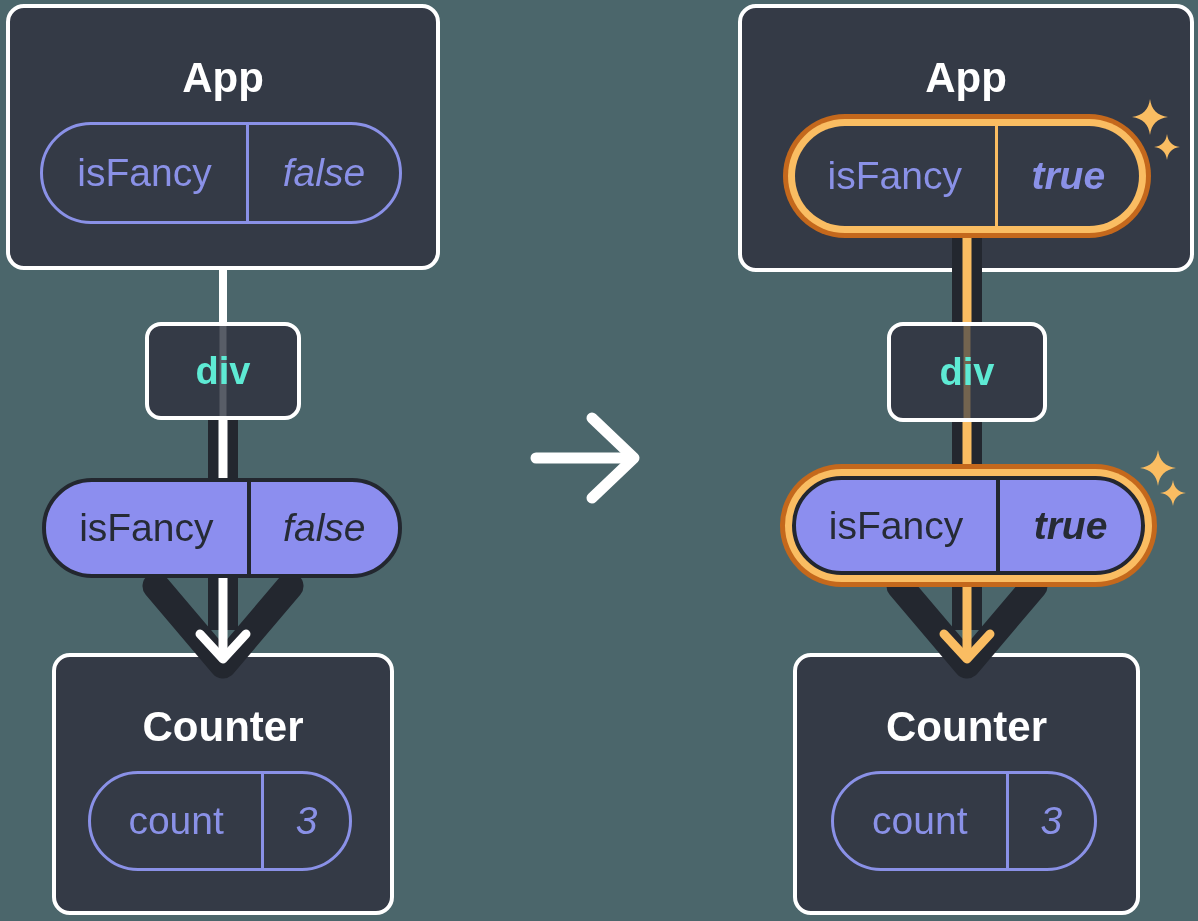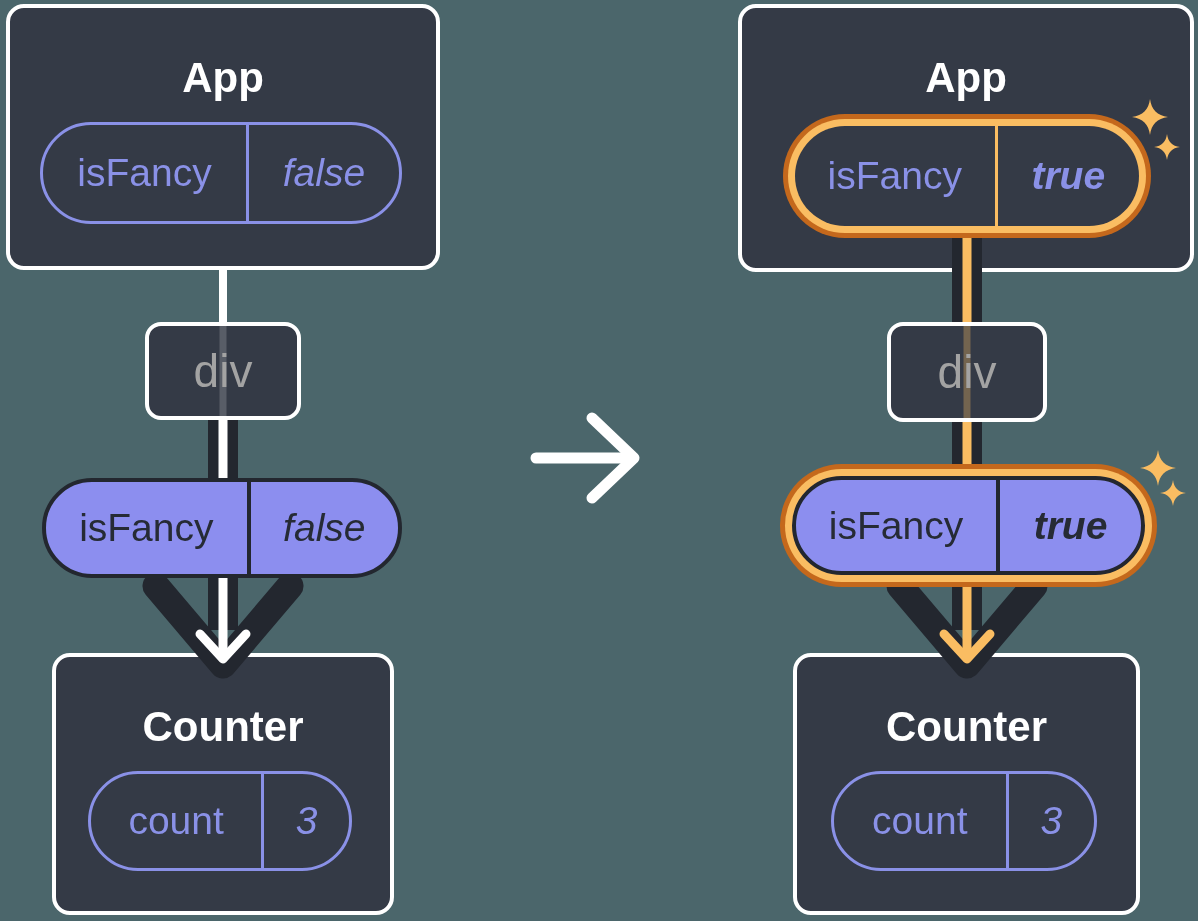--- a/index.html
+++ b/index.html
@@ -19,21 +19,21 @@
   }
   .box-title{
     position:absolute;left:0;right:0;top:46px;
     text-align:center;color:#FFFFFF;
     font-size:42px;font-weight:600;line-height:1.15;
   }
   .divbox{
     z-index:3;display:flex;align-items:center;justify-content:center;
     border-radius:16px;
   }
-  .div-label{color:#a3a3a3;font-size:46px;font-weight:400;position:relative;z-index:2;}
+  .div-label{color:#5eead4;font-size:38px;font-weight:700;position:relative;z-index:2;}
   .stripe{
     position:absolute;top:0;bottom:0;left:50%;width:7px;
     transform:translateX(-50%);z-index:1;
   }
   .stripe.white{background:rgba(255,255,255,0.18);}
   .stripe.orange{background:rgba(250,189,98,0.32);}
 
   
   .pill-layer{position:absolute;z-index:4;box-sizing:border-box;}
   .pill{

